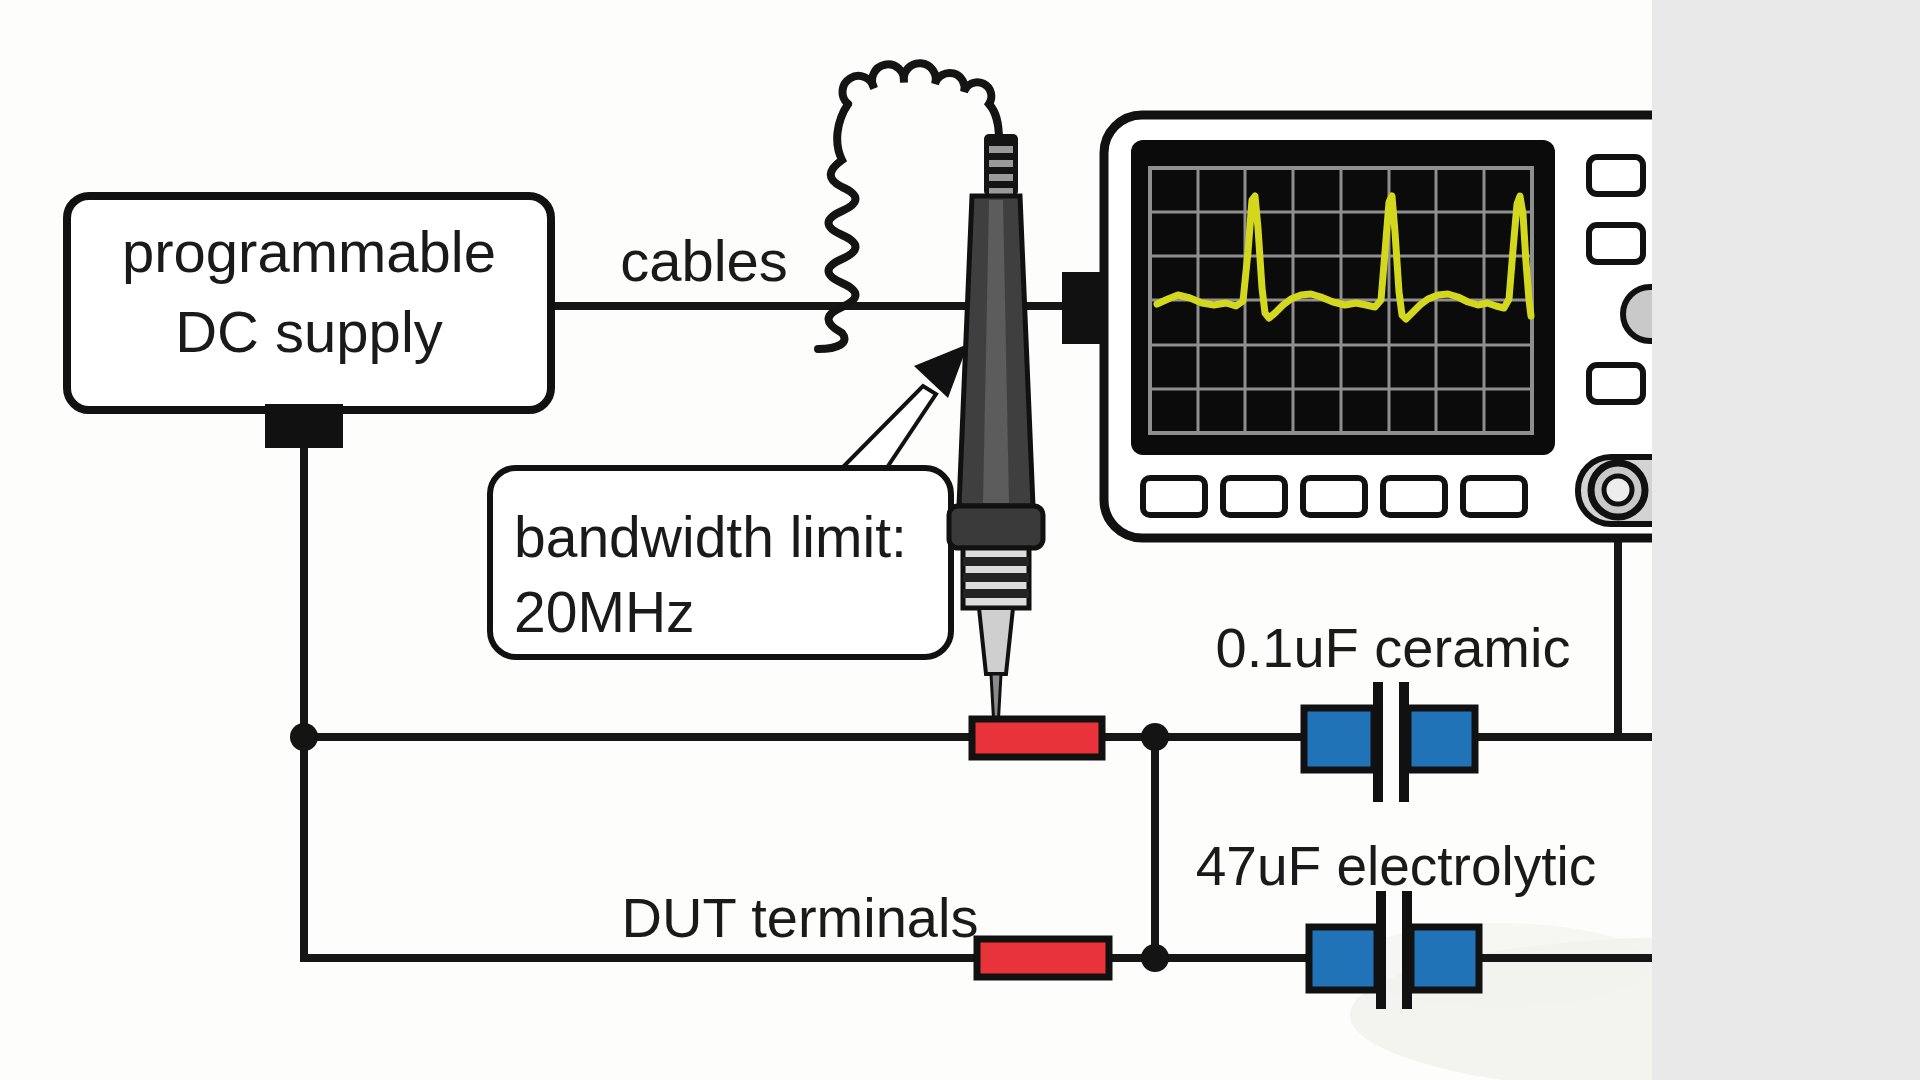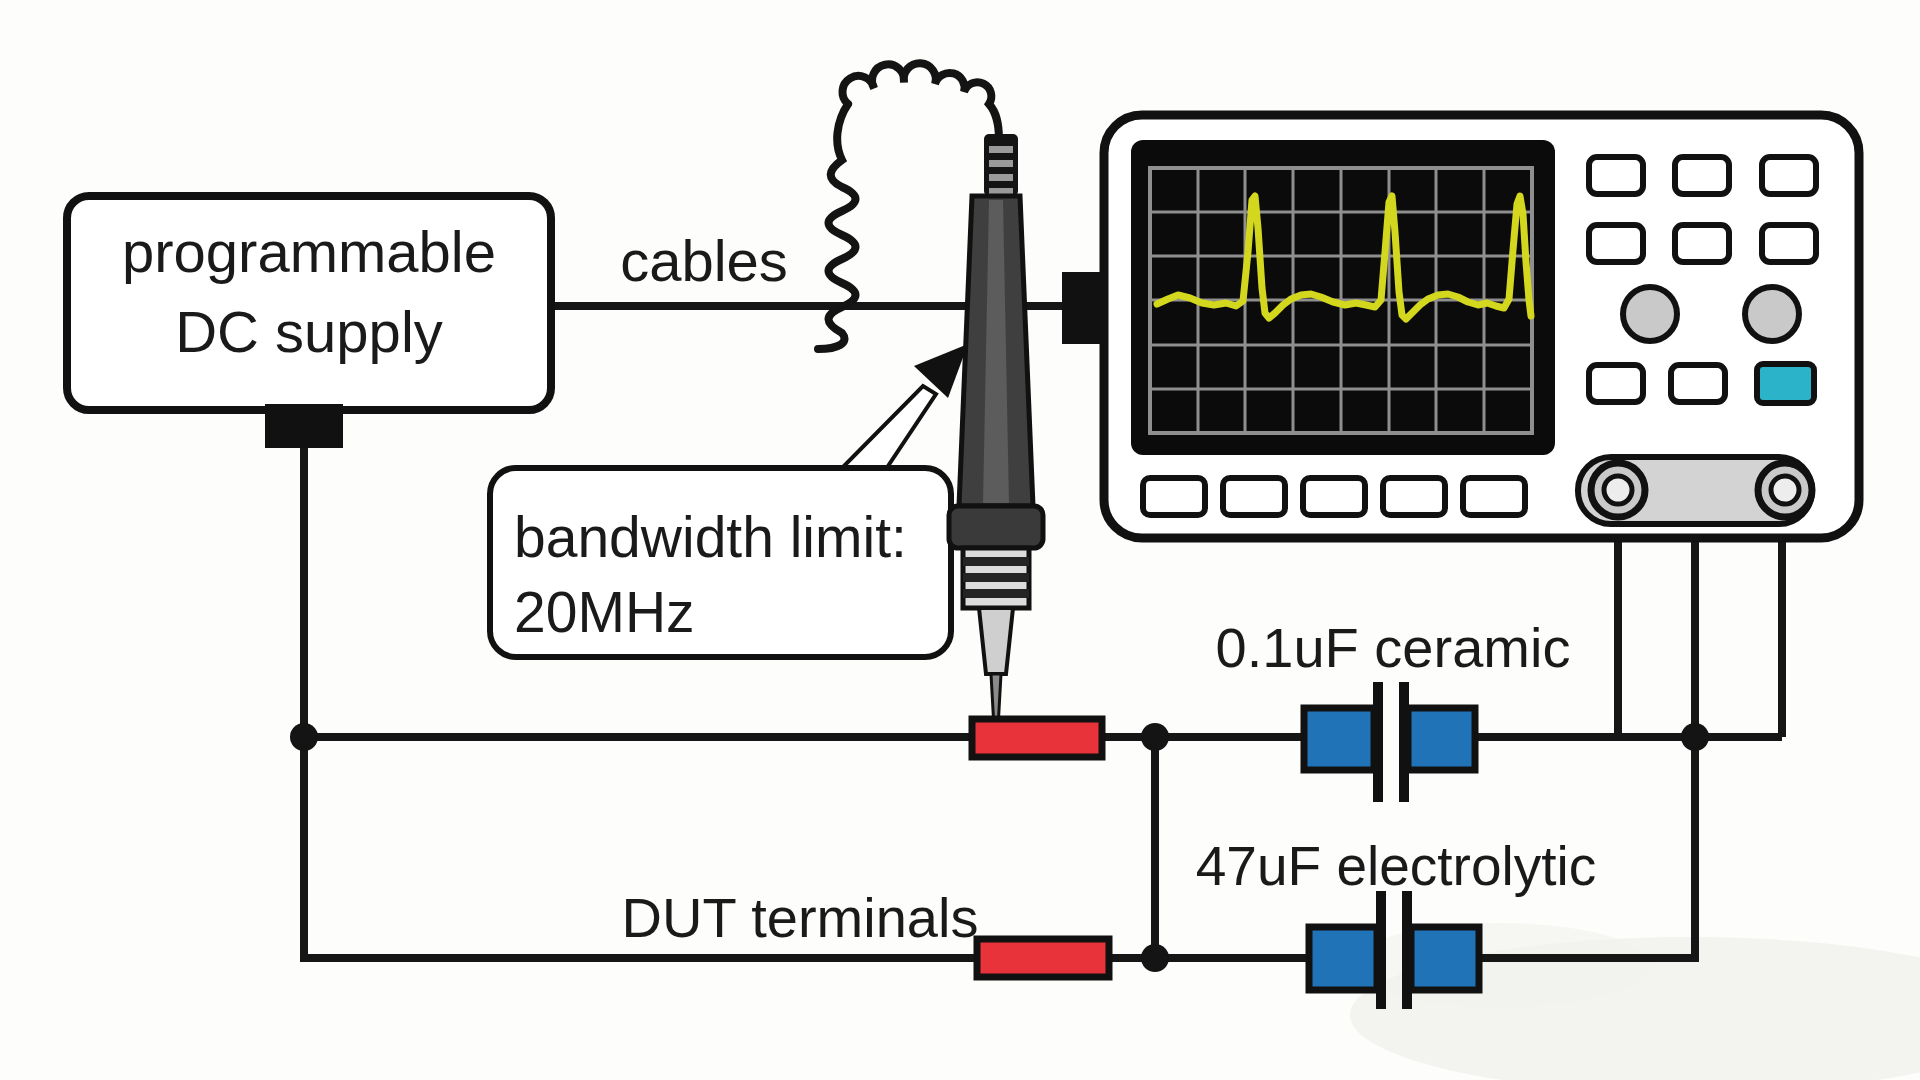--- a/index.html
+++ b/index.html
@@ -1,16 +1,16 @@
 <!DOCTYPE html>
 <html><head>
 <meta charset="utf-8">
 <style>
   html,body{margin:0;padding:0;background:#e9e9e9;}
-  #stage{position:relative;width:1920px;height:1080px;background:#fdfdfb;overflow:hidden;
+  #stage{position:relative;width:1652px;height:1080px;background:#fdfdfb;overflow:hidden;
          font-family:"Liberation Sans", sans-serif;}
   svg{position:absolute;left:0;top:0;}
   text{fill:#1a1a1a;}
   .lbl{font-family:"Liberation Sans", sans-serif;}
 </style>
 </head>
 <body>
 
 <div id="stage">
 <svg width="1920" height="1080" viewBox="0 0 1920 1080">

